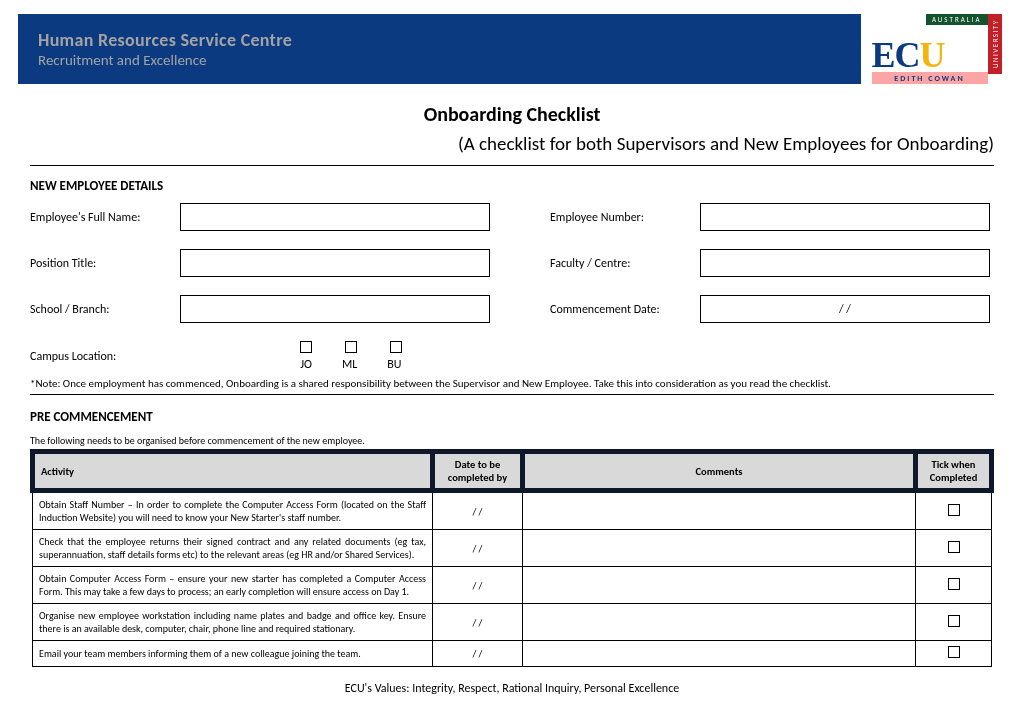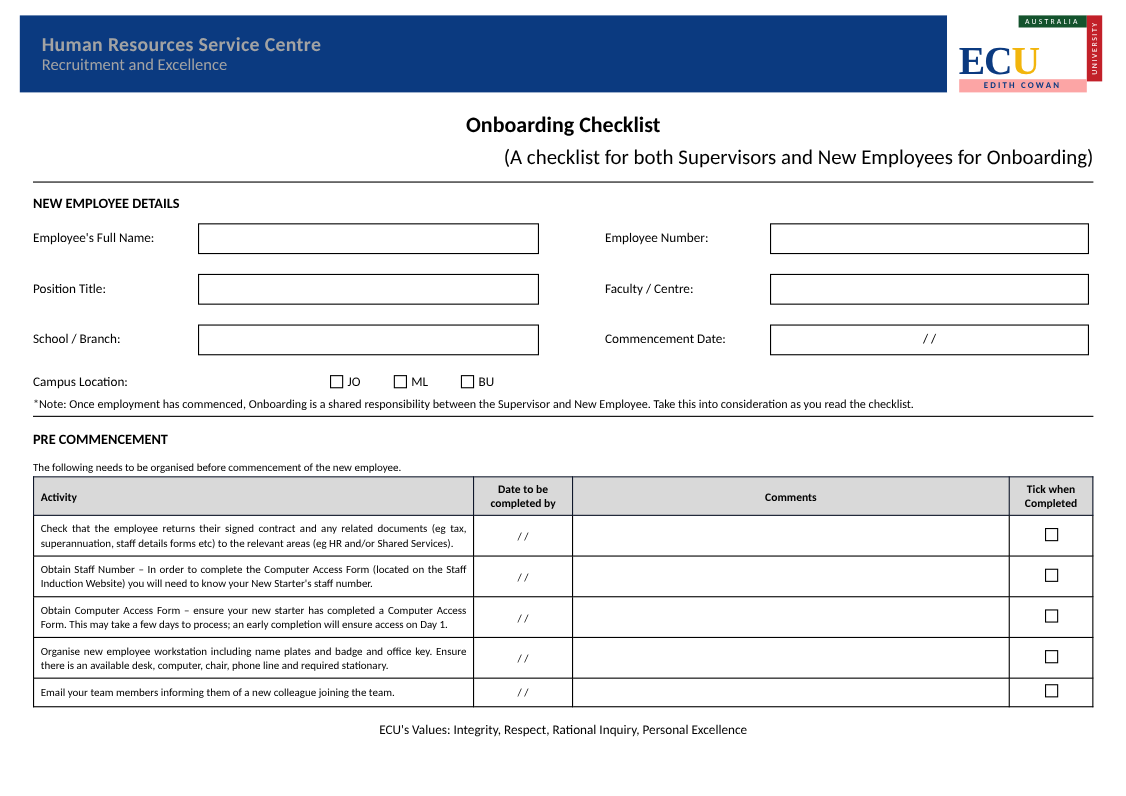--- a/index.html
+++ b/index.html
@@ -94,42 +94,42 @@
   }
   .date-box { justify-content: space-evenly; }
 
   .campus-row {
     display: flex; align-items: center; 
     font-size: 12px; margin-top: 18px;
   }
   .campus-row .label { width: 150px; }
   .campus-options { display: flex; gap: 30px; margin-left: 120px; }
   .chk {
-    display: inline-flex; align-items: flex-start; gap: 4px;
+    display: inline-flex; align-items: flex-end; gap: 4px; flex-direction: column;
   }
   .chk .box {
     width: 12px; height: 12px; border: 1.2px solid #000;
   }
 
   .note {
     font-size: 11px; margin-top: 6px; border-bottom: 1px solid #000;
     padding-bottom: 4px;
   }
 
   .pre-section { margin-top: 14px; }
   .pre-intro { font-size: 10px; margin-top: 4px; margin-bottom: 2px; }
 
   table.checklist {
     width: 100%;
     border-collapse: collapse;
     font-size: 10px;
   }
   table.checklist th {
     background: #d9d9d9;
-    border: 1px solid #0f172a;
+    border: 5px solid #0f172a;
     padding: 4px 6px;
     font-weight: bold;
     font-size: 10.5px;
     text-align: center;
   }
   table.checklist td {
     border: 1px solid #000;
     padding: 5px 6px;
     vertical-align: middle;
   }
@@ -222,27 +222,27 @@
       <thead>
         <tr>
           <th class="col-activity">Activity</th>
           <th class="col-date">Date to be completed by</th>
           <th class="col-comments">Comments</th>
           <th class="col-tick">Tick when Completed</th>
         </tr>
       </thead>
       <tbody>
         <tr>
+          <td class="col-activity">Obtain Staff Number – In order to complete the Computer Access Form (located on the Staff Induction Website) you will need to know your New Starter's staff number.</td>
+          <td class="col-date">/     /</td>
+          <td class="col-comments"></td>
+          <td class="col-tick"><span class="tick-box"></span></td>
+        </tr>
+        <tr>
           <td class="col-activity">Check that the employee returns their signed contract and any related documents (eg tax, superannuation, staff details forms etc) to the relevant areas (eg HR and/or Shared Services).</td>
-          <td class="col-date">/     /</td>
-          <td class="col-comments"></td>
-          <td class="col-tick"><span class="tick-box"></span></td>
-        </tr>
-        <tr>
-          <td class="col-activity">Obtain Staff Number – In order to complete the Computer Access Form (located on the Staff Induction Website) you will need to know your New Starter's staff number.</td>
           <td class="col-date">/     /</td>
           <td class="col-comments"></td>
           <td class="col-tick"><span class="tick-box"></span></td>
         </tr>
         <tr>
           <td class="col-activity">Obtain Computer Access Form – ensure your new starter has completed a Computer Access Form. This may take a few days to process; an early completion will ensure access on Day 1.</td>
           <td class="col-date">/     /</td>
           <td class="col-comments"></td>
           <td class="col-tick"><span class="tick-box"></span></td>
         </tr>

